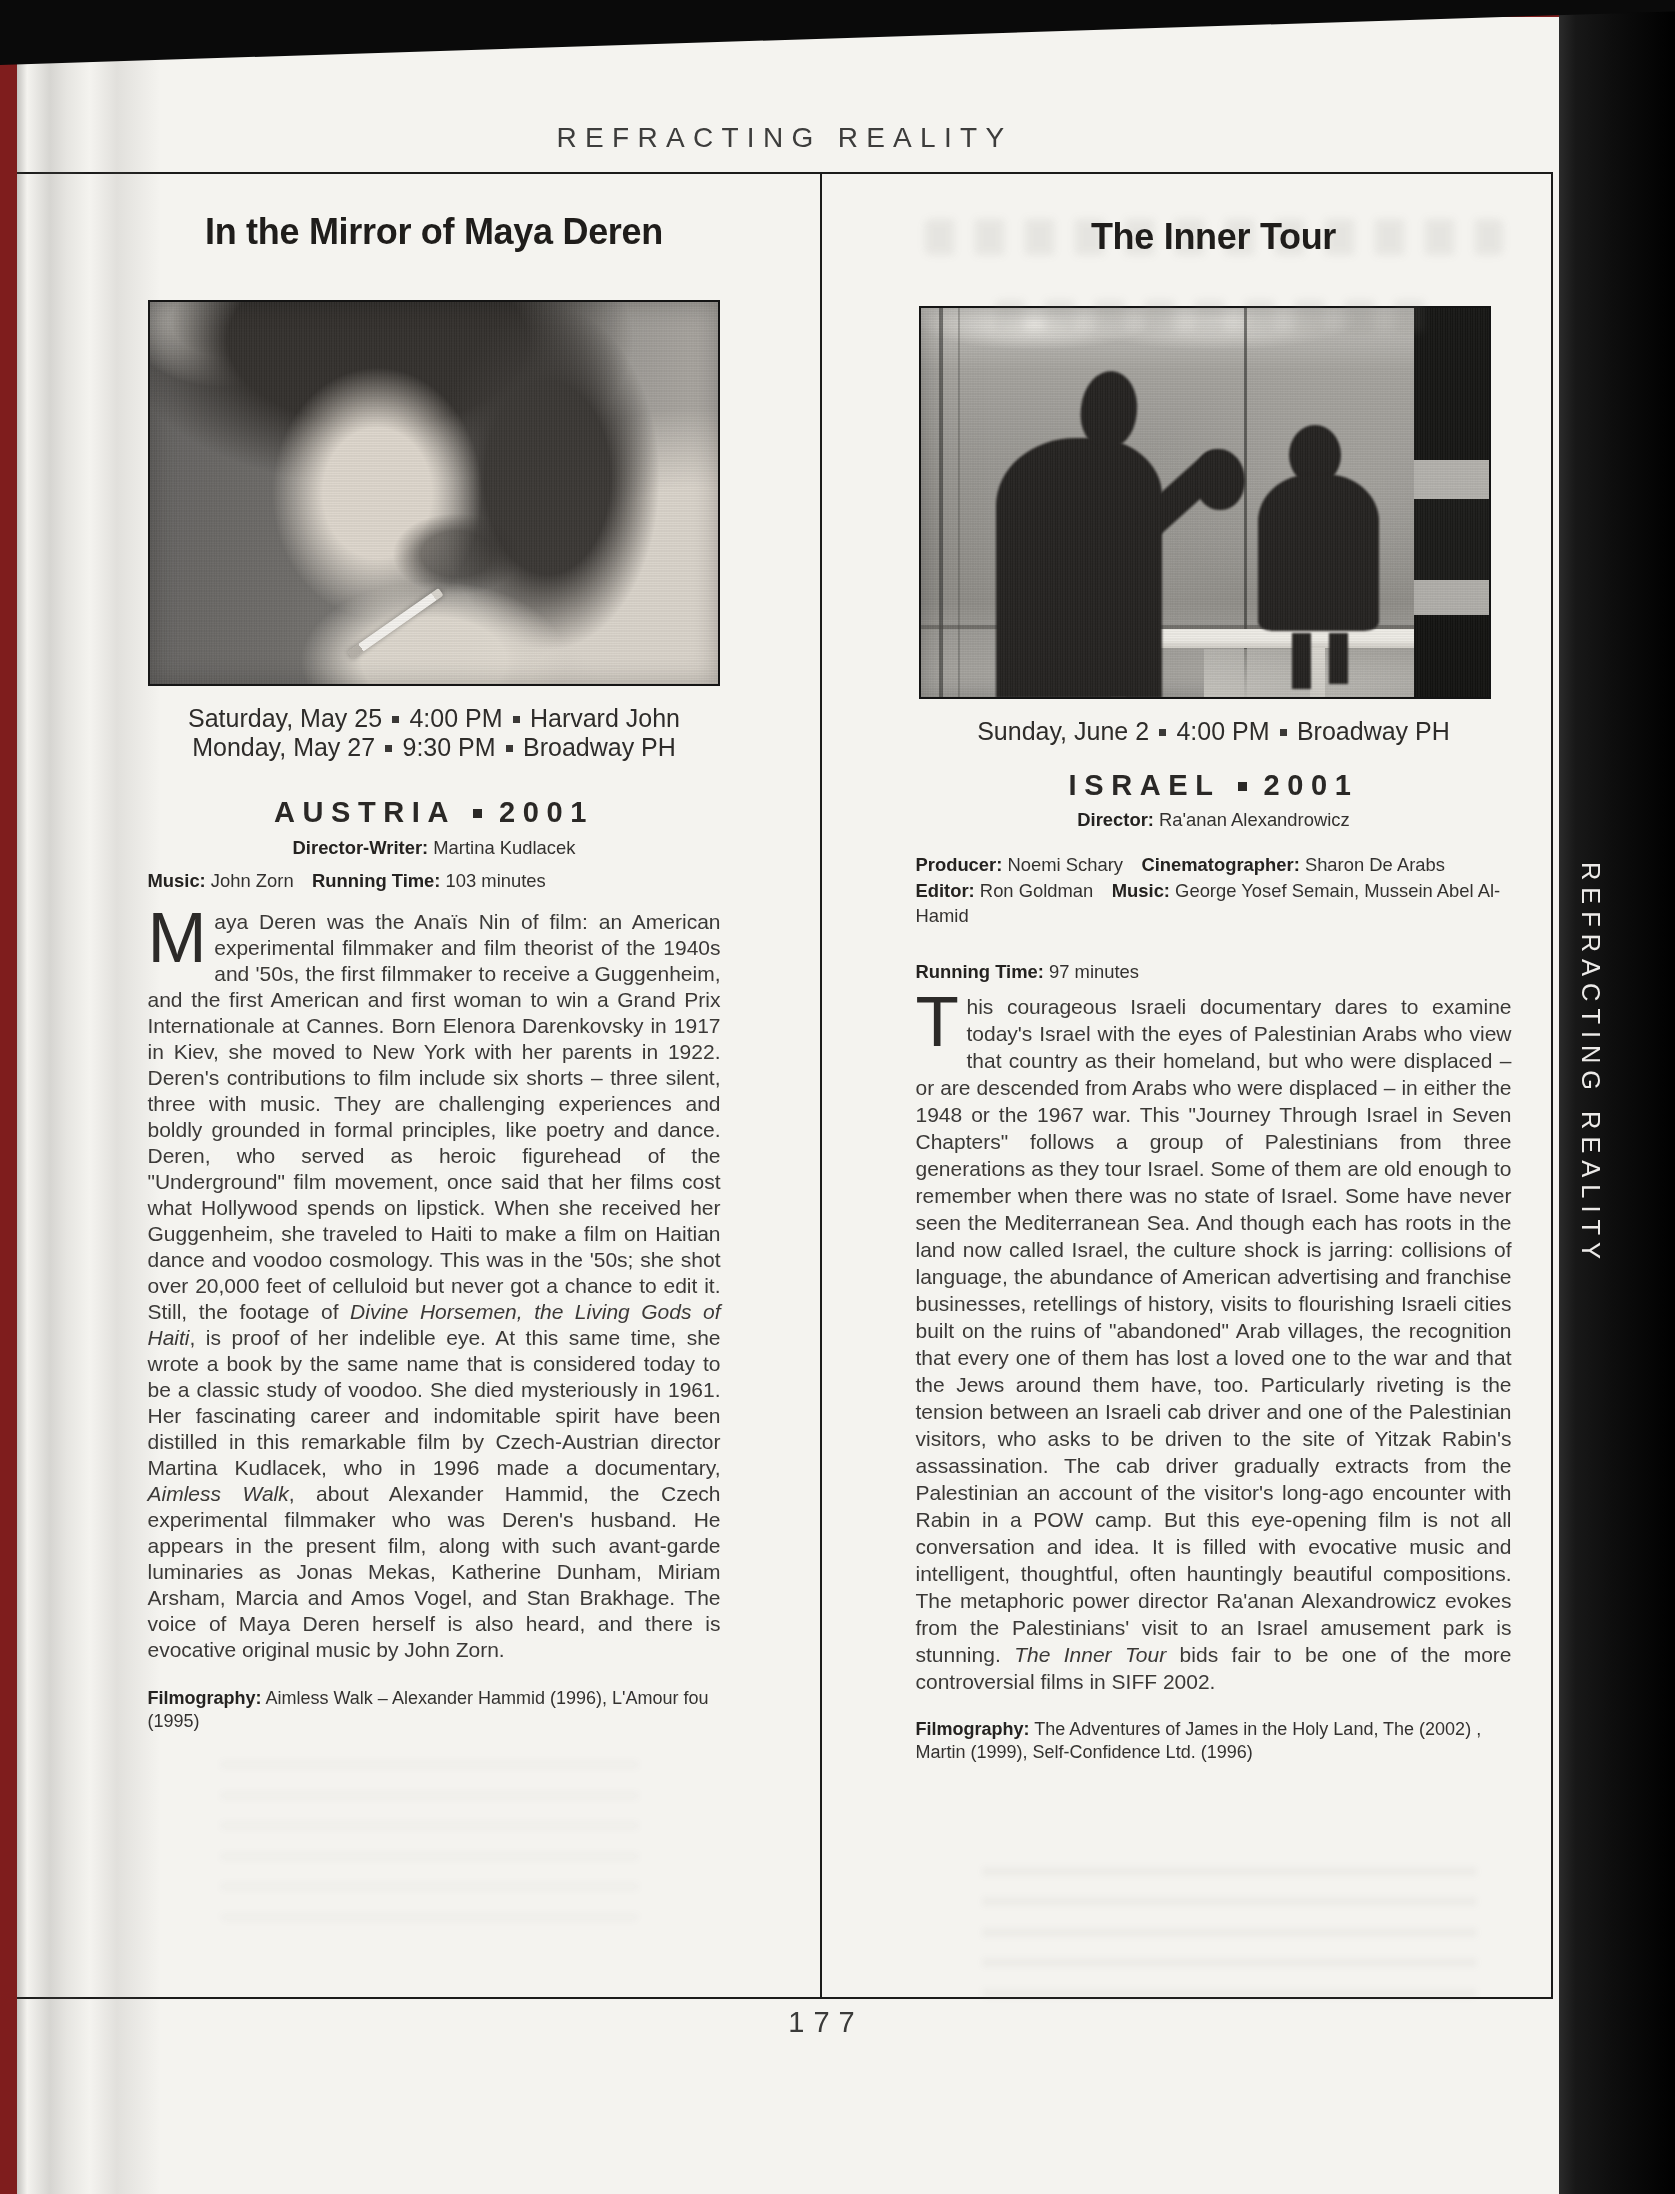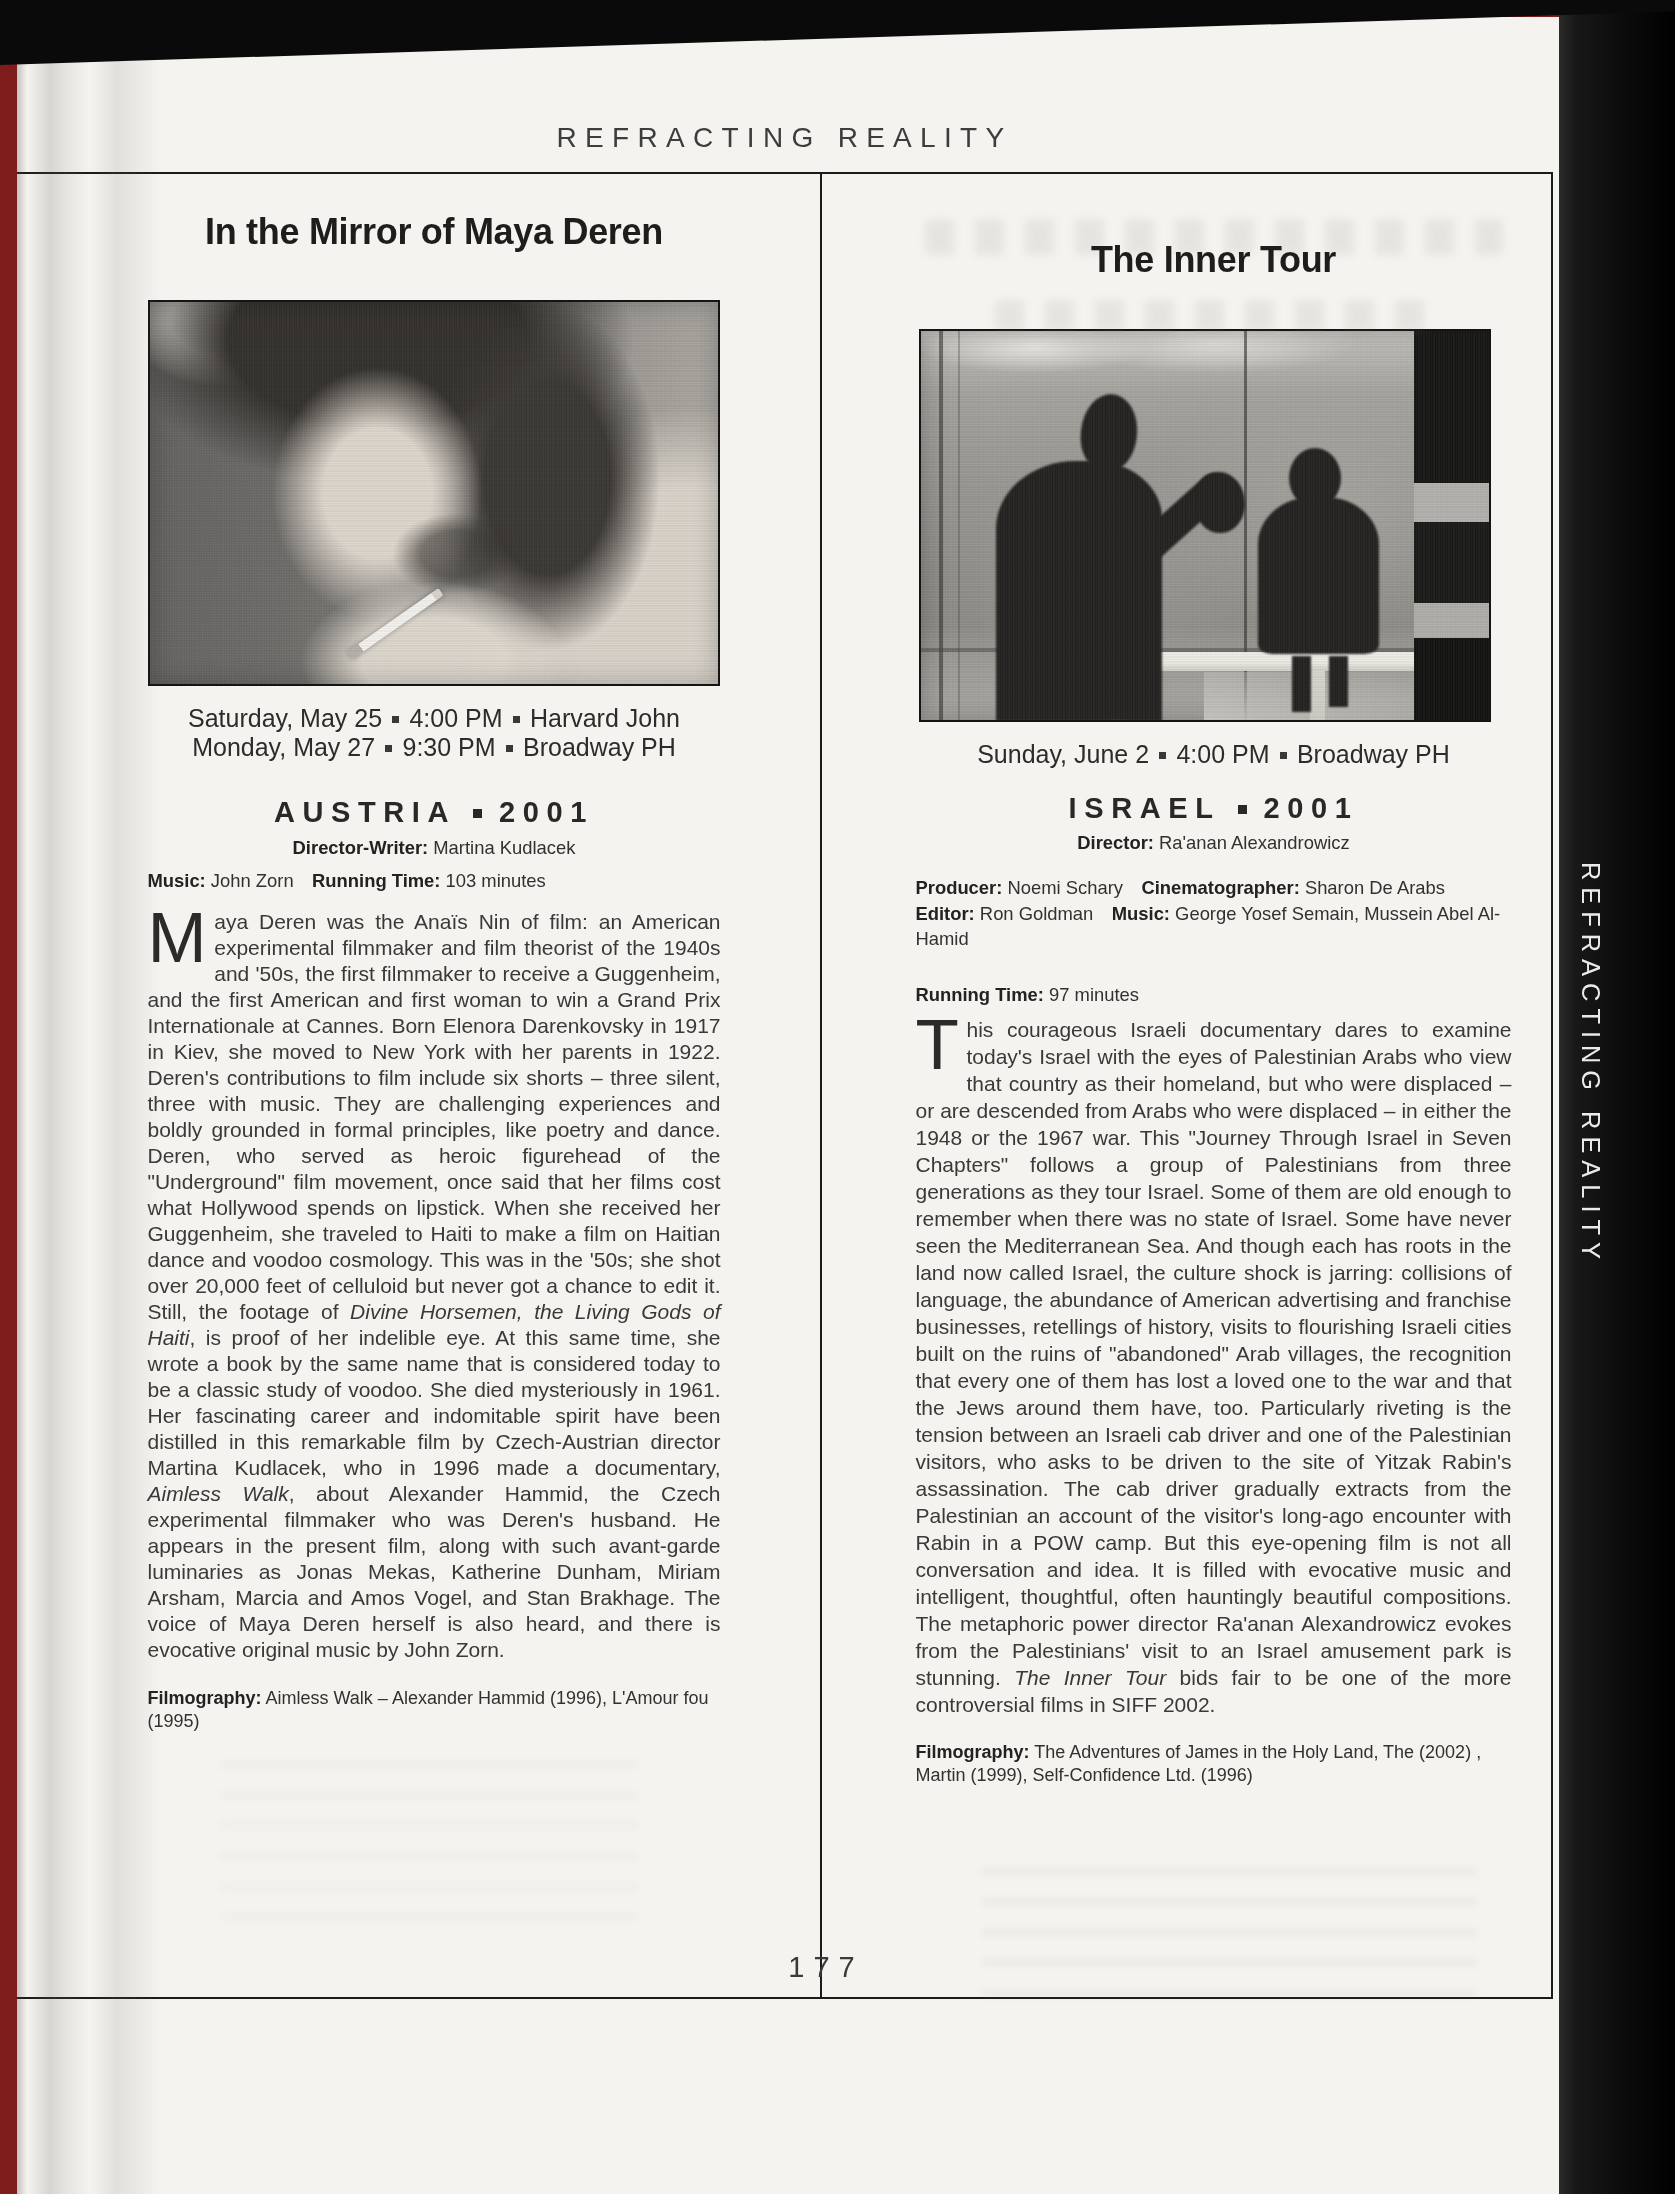--- a/index.html
+++ b/index.html
@@ -16,29 +16,29 @@
           background:linear-gradient(to right,rgba(70,68,66,.28) 0,rgba(244,243,239,0) 10.2px,
           rgba(95,93,90,.20) 33px,rgba(130,128,124,.12) 50px,rgba(244,243,239,0) 73px,
           rgba(110,108,104,.14) 100px,rgba(244,243,239,0) 143px,rgba(0,0,0,0) 100%);}
   
   .page-header{position:absolute;left:0;top:105px;width:1536px;text-align:center;
                font-size:28px;font-weight:400;letter-spacing:8.3px;color:#3d3d3c;}
   .content-box{position:absolute;left:0;top:155px;width:1536px;height:1827px;
                border-top:2.5px solid #1b1b1a;border-right:2.5px solid #1b1b1a;border-bottom:2.5px solid #1b1b1a;
                box-sizing:border-box;}
   .divider{position:absolute;left:803px;top:155px;width:2.5px;height:1825px;background:#1b1b1a;}
-  .page-number{position:absolute;left:0;top:1934px;width:1619px;text-align:center;
+  .page-number{position:absolute;left:0;top:1989px;width:1619px;text-align:center;
                font-size:29px;letter-spacing:9px;color:#3a3a39;}
   .sidebar-vertical{position:absolute;left:1576px;top:862px;height:495px;z-index:7;
                writing-mode:vertical-rl;font-size:25.4px;font-weight:300;letter-spacing:7px;
                color:#eceae8;white-space:nowrap;}
   
   .col{position:absolute;top:155px;}
   .col-left{left:131px;width:573px;}
-  .col-right{left:899px;width:596px;margin-top:23px;}
+  .col-right{left:899px;width:596px;}
   .film-title{text-align:center;font-size:36px;line-height:42px;font-weight:bold;color:#1f1d1b;letter-spacing:-0.3px;}
   .col-left .film-title{margin-top:39px;}
   .col-right .film-title{margin-top:44px;position:relative;z-index:2;}
   .film-photo{position:relative;border:2.5px solid #141414;overflow:hidden;
               box-shadow:inset 0 0 25.4px rgba(0,0,0,.25);}
   .photo-left{margin-top:47px;width:568px;height:382px;}
   .photo-right{margin-top:48px;width:568px;height:389px;margin-left:3.2px;}
   .showtimes{margin-top:18px;text-align:center;font-size:25px;color:#2e2c2a;}
   .show-line{height:29px;line-height:29px;}
   .sq{display:inline-block;width:7px;height:7px;background:#3a3836;margin:0 10.2px;vertical-align:middle;}

